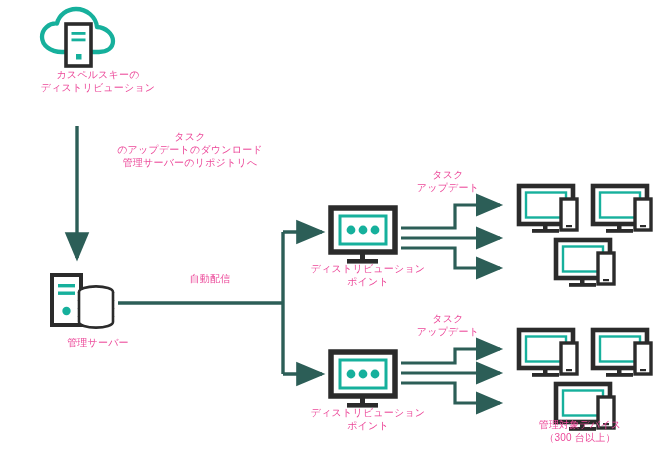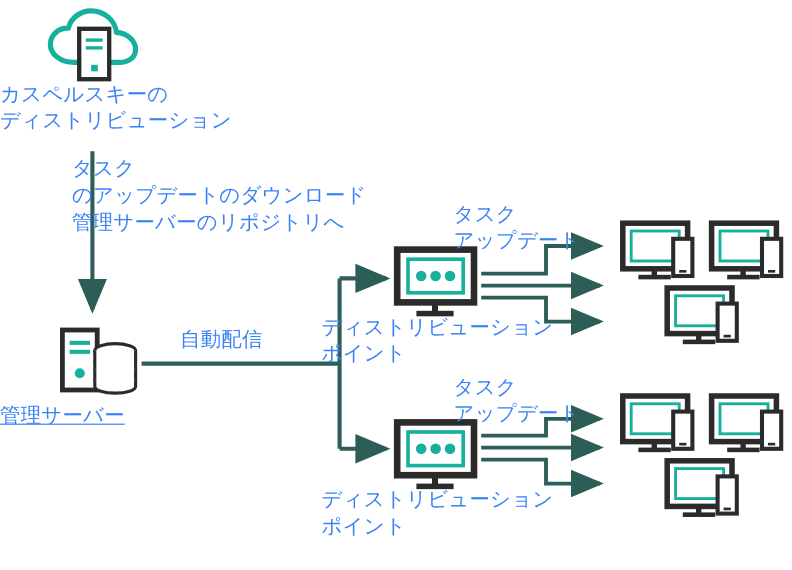--- a/index.html
+++ b/index.html
@@ -19,32 +19,32 @@
   }
   .svg-layer {
     position: absolute;
     left: 0;
     top: 0;
     width: 660px;
     height: 475px;
   }
   .lbl {
     position: absolute;
-    text-align: left;
+    text-align: center;
     line-height: 1.32;
     white-space: nowrap;
-    color: #3b82f6;
-    font-size: 17px;
+    color: #ec4899;
+    font-size: 10px;
     letter-spacing: 0.2px;
   }
 
   
   #label-cloud      { left: 0px;   top: 68px;  width: 196px; }
   #label-task-dl    { left: 60px;  top: 130px; width: 260px; }
-  #label-admin      { left: 0px;   top: 336px; width: 196px; text-decoration: underline; }
+  #label-admin      { left: 0px;   top: 336px; width: 196px; }
   #label-auto       { left: 150px; top: 272px; width: 120px; }
   #label-dp1        { left: 268px; top: 262px; width: 200px; }
   #label-dp2        { left: 268px; top: 406px; width: 200px; }
   #label-task-up1   { left: 378px; top: 168px; width: 140px; }
   #label-task-up2   { left: 378px; top: 312px; width: 140px; }
   #label-devices    { left: 500px; top: 418px; width: 160px; }
 </style>
 </head>
 <body>
 
@@ -203,14 +203,18 @@
   <div class="lbl" id="label-task-up1">
     <div>タスク</div>
     <div class="teal">アップデート</div>
   </div>
 
   <div class="lbl" id="label-task-up2">
     <div>タスク</div>
     <div class="teal">アップデート</div>
   </div>
 
+  <div class="lbl" id="label-devices">
+    <div>管理対象デバイス</div>
+    <div>（300 台以上）</div>
+  </div>
 
 </div>
 
 </body></html>

